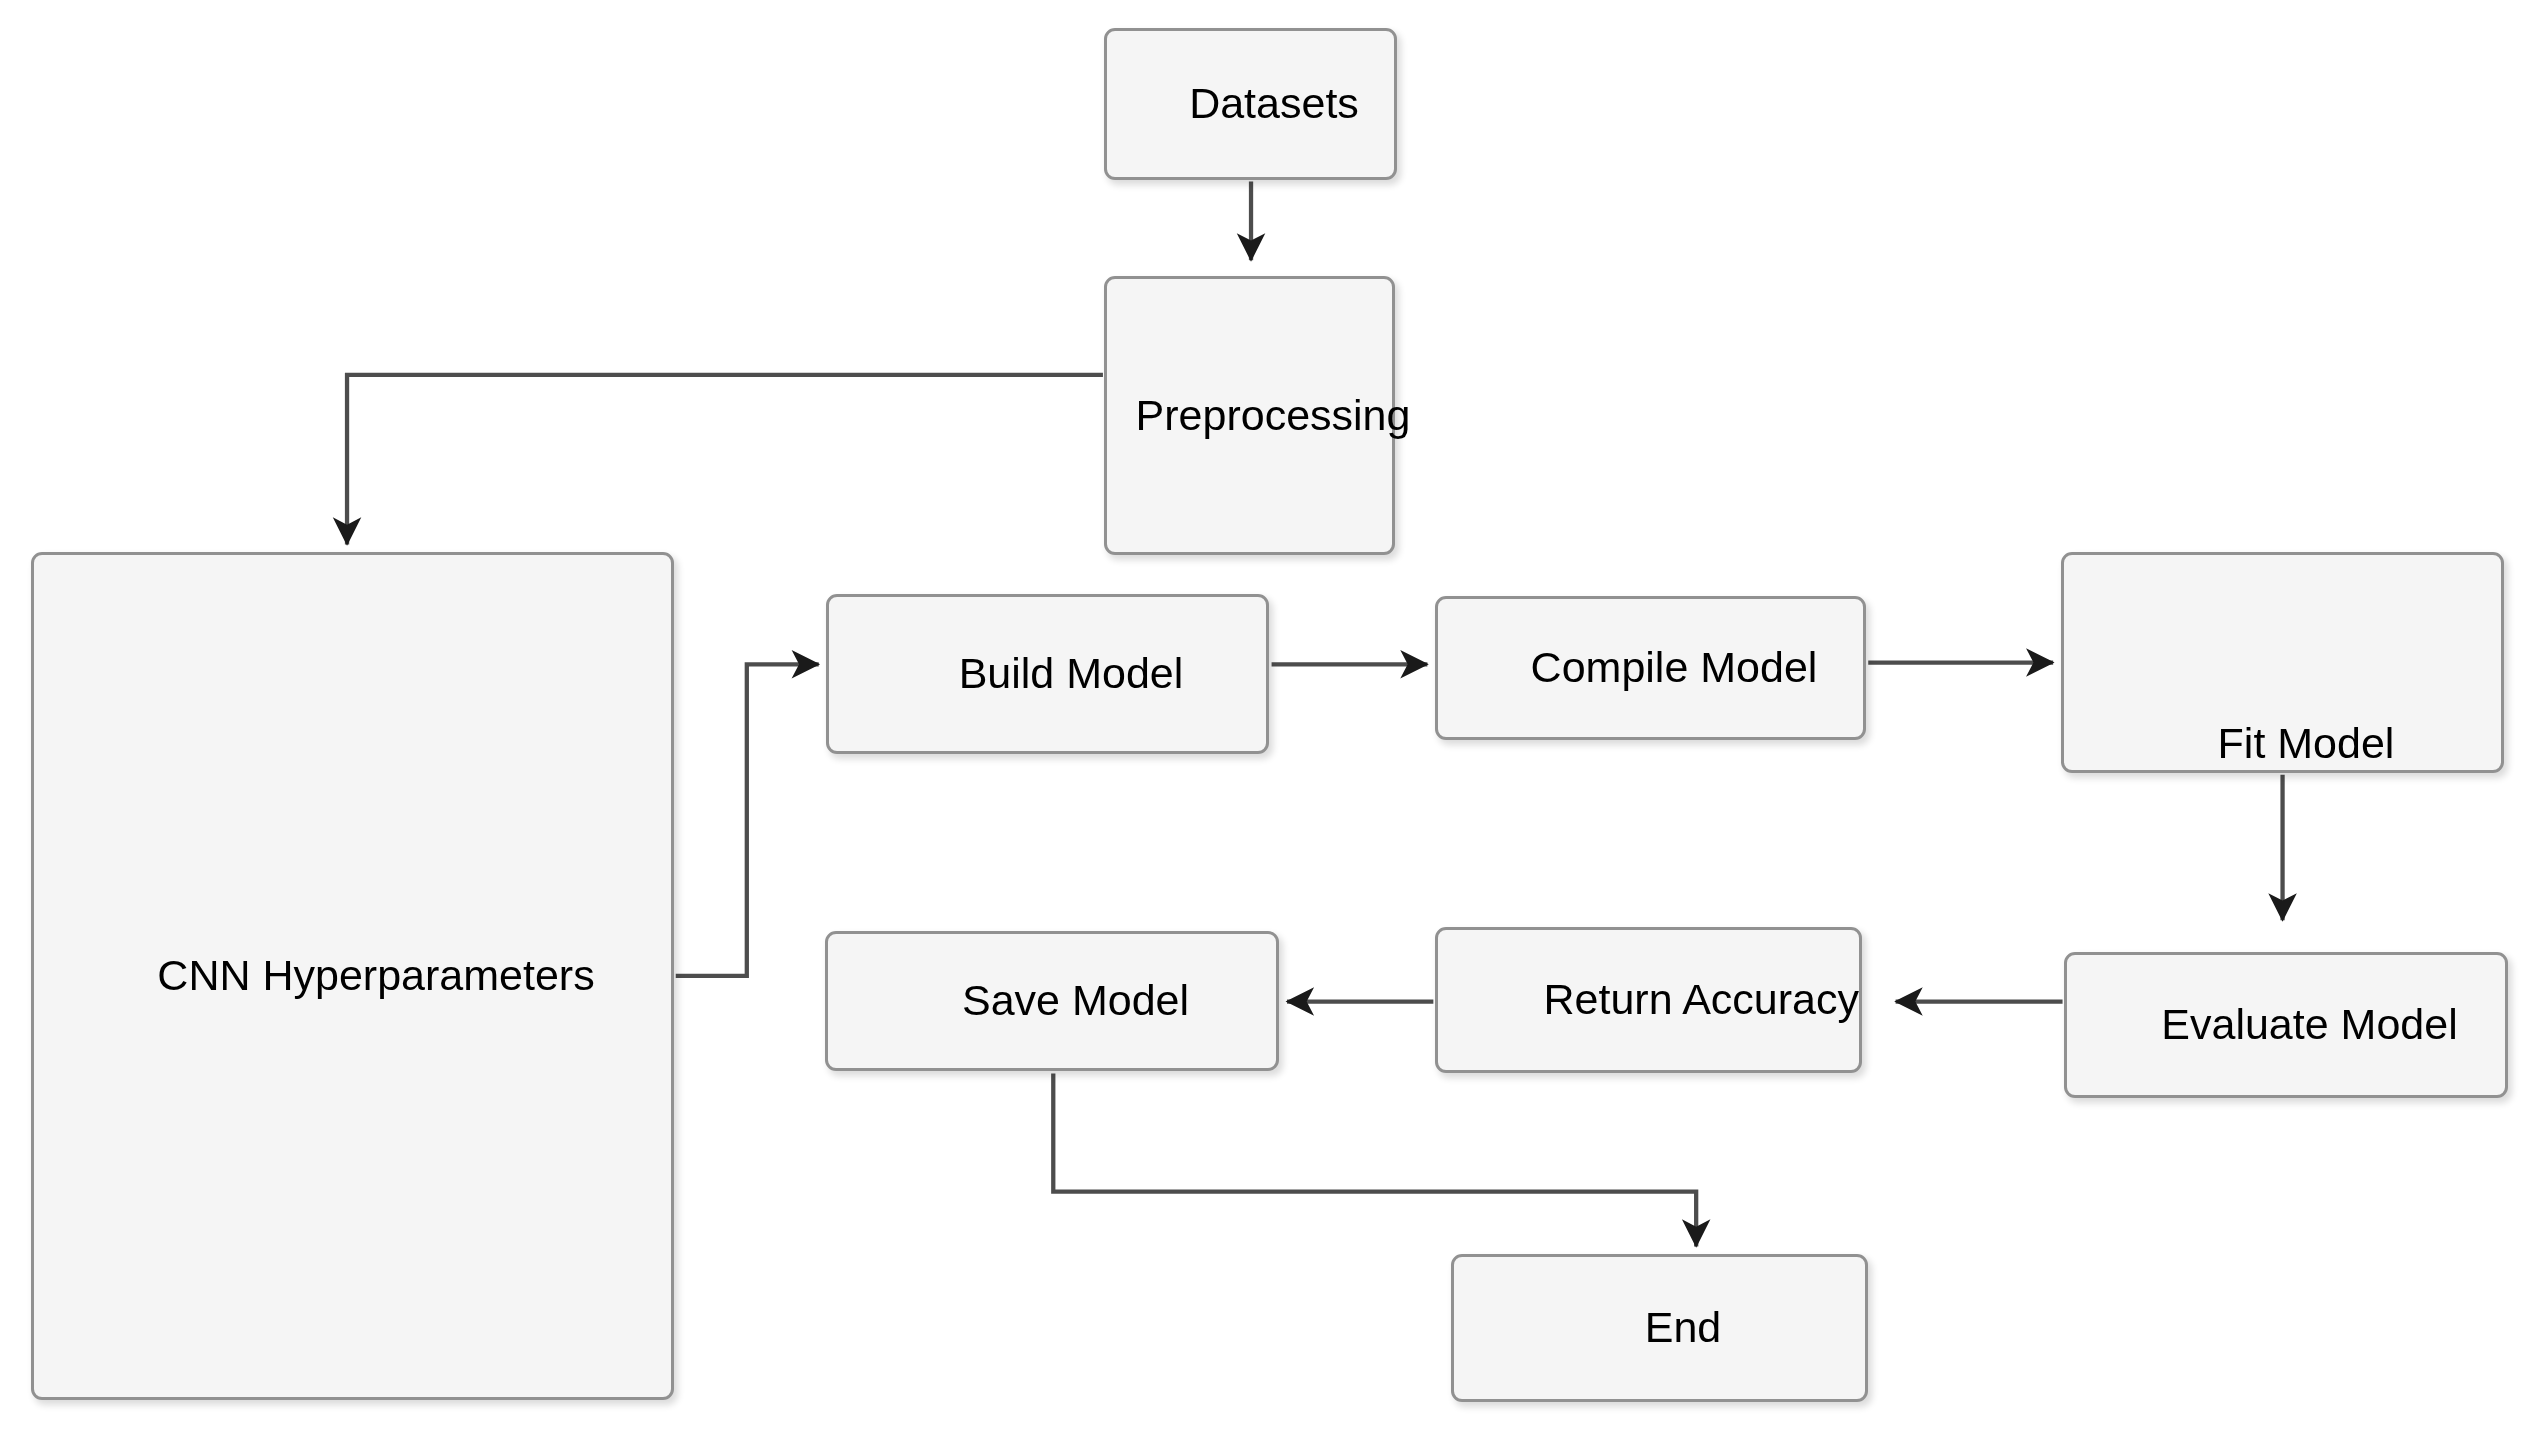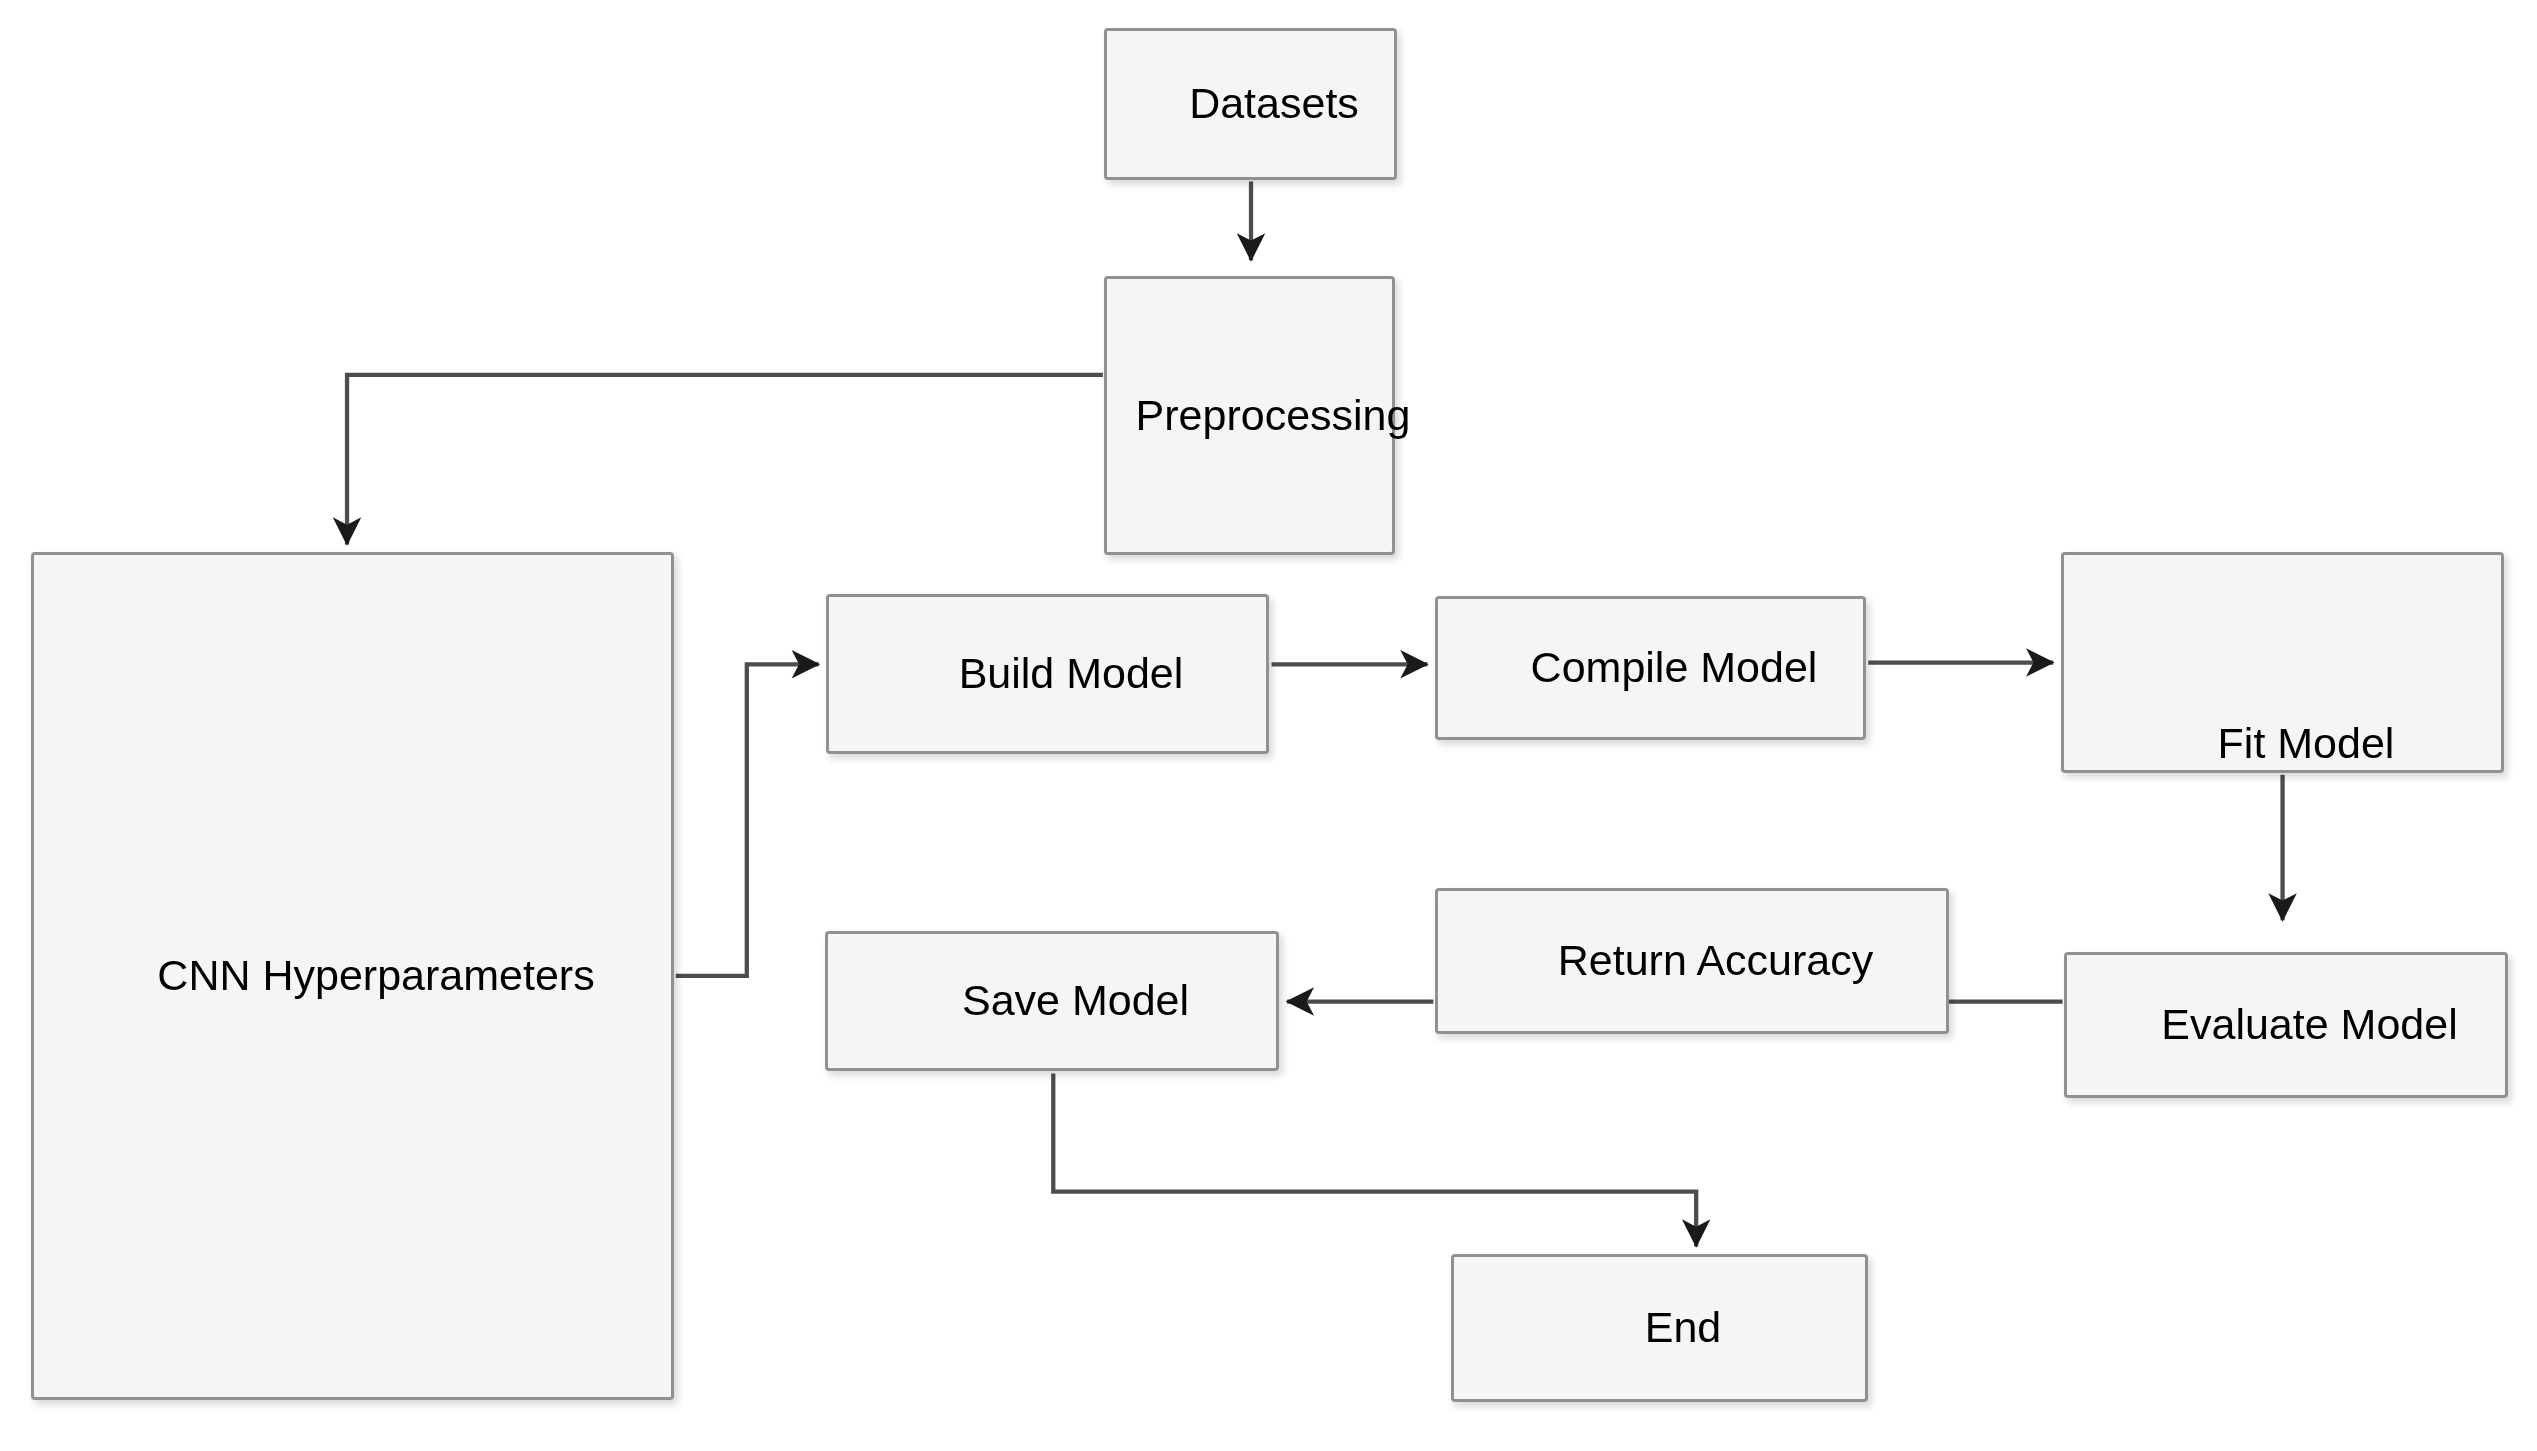--- a/index.html
+++ b/index.html
@@ -31,21 +31,21 @@
     fill:none;
     stroke:var(--edge-line);
     stroke-width:5;
     stroke-linejoin:miter;
   }
   .node{
     position:absolute;
     box-sizing:border-box;
     background:var(--node-fill);
     border:3.4px solid var(--node-border);
-    border-radius:4px;
+    border-radius:11px;
     box-shadow:3.4px 4.3px 7.7px rgba(0,0,0,0.14);
     display:flex;
     align-items:center;
     justify-content:center;
     text-align:center;
     padding-left:47px;
   }
   .node-label{
     color:var(--text);
     font-size:43px;
@@ -114,21 +114,21 @@
   </div>
 
   <div class="node" style="left:2061px; top:552px; width:443px; height:221px;align-items:flex-end;">
     <span class="node-label">Fit Model</span>
   </div>
 
   <div class="node" style="left:2064px; top:928px; width:444px; height:146px;margin-top:24px;">
     <span class="node-label">Evaluate Model</span>
   </div>
 
-  <div class="node" style="left:1435px; top:888px; width:514px; height:146px;">
+  <div class="node" style="left:1435px; top:927px; width:427px; height:146px;justify-content:flex-end;">
     <span class="node-label">Return Accuracy</span>
   </div>
 
   <div class="node" style="left:825px; top:931px; width:454px; height:140px;">
     <span class="node-label">Save Model</span>
   </div>
 
   <div class="node" style="left:1451px; top:1254px; width:417px; height:148px;">
     <span class="node-label">End</span>
   </div>

